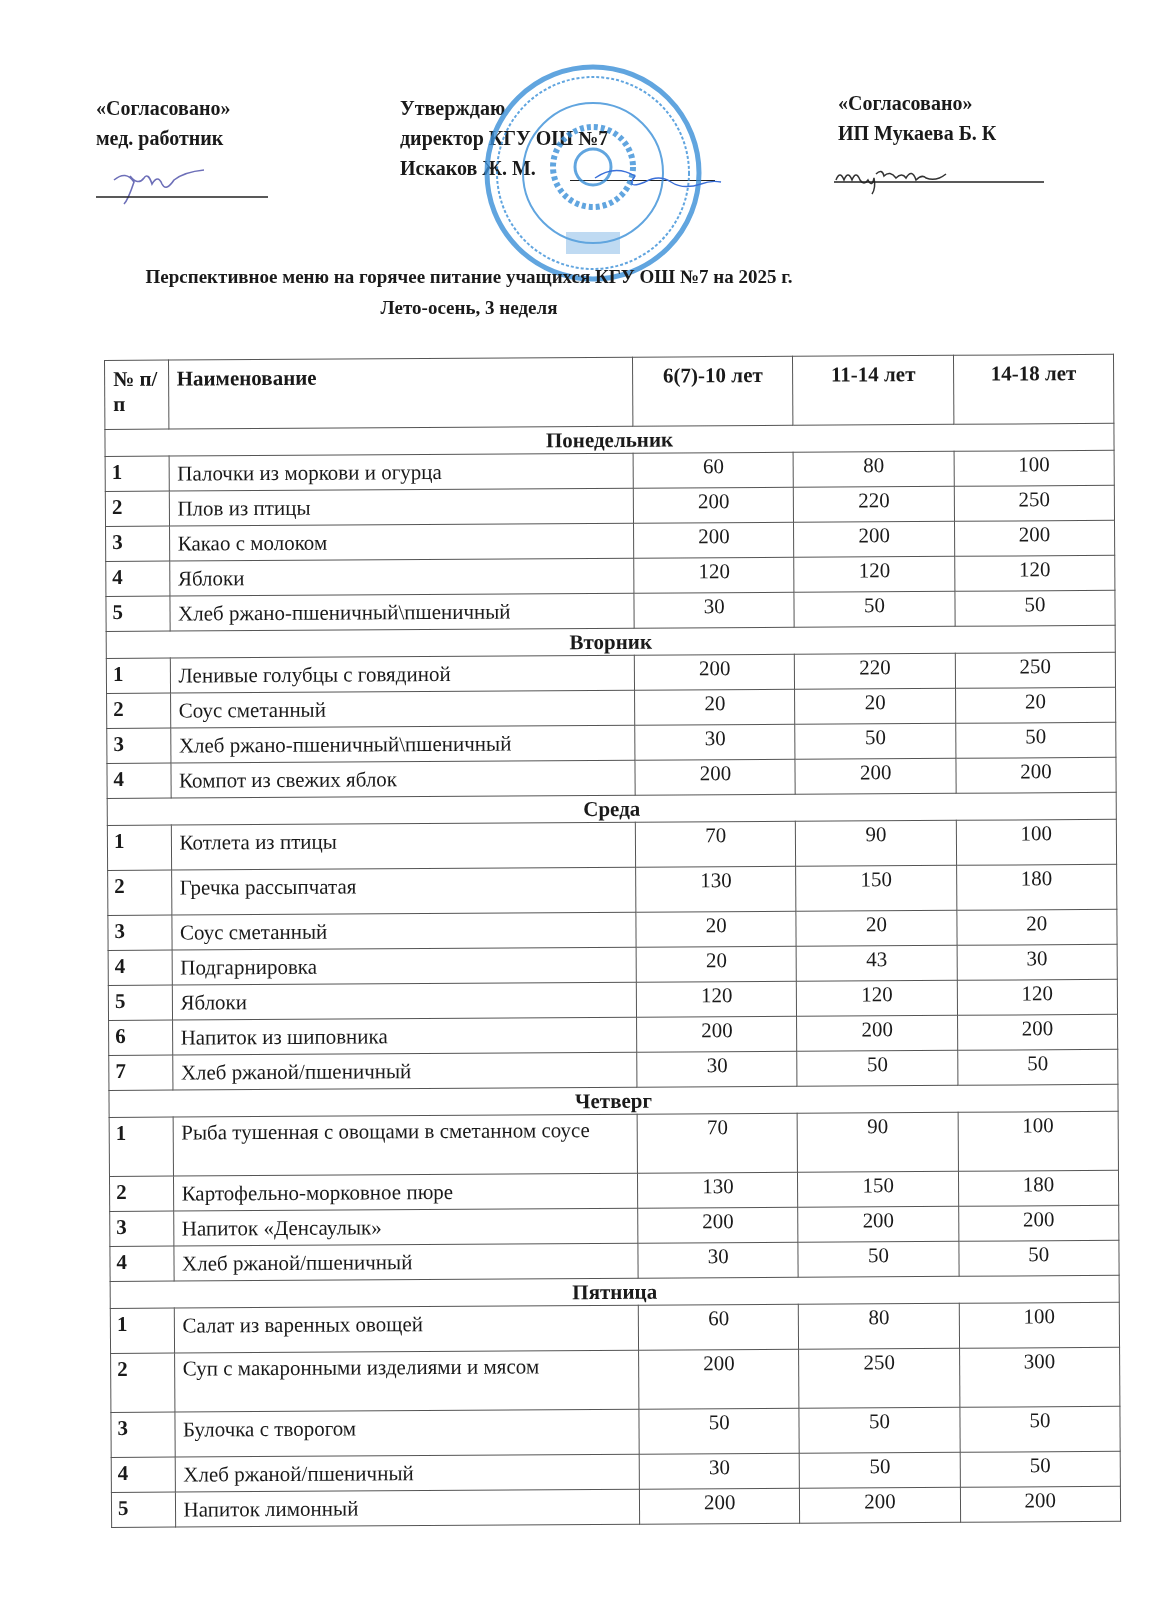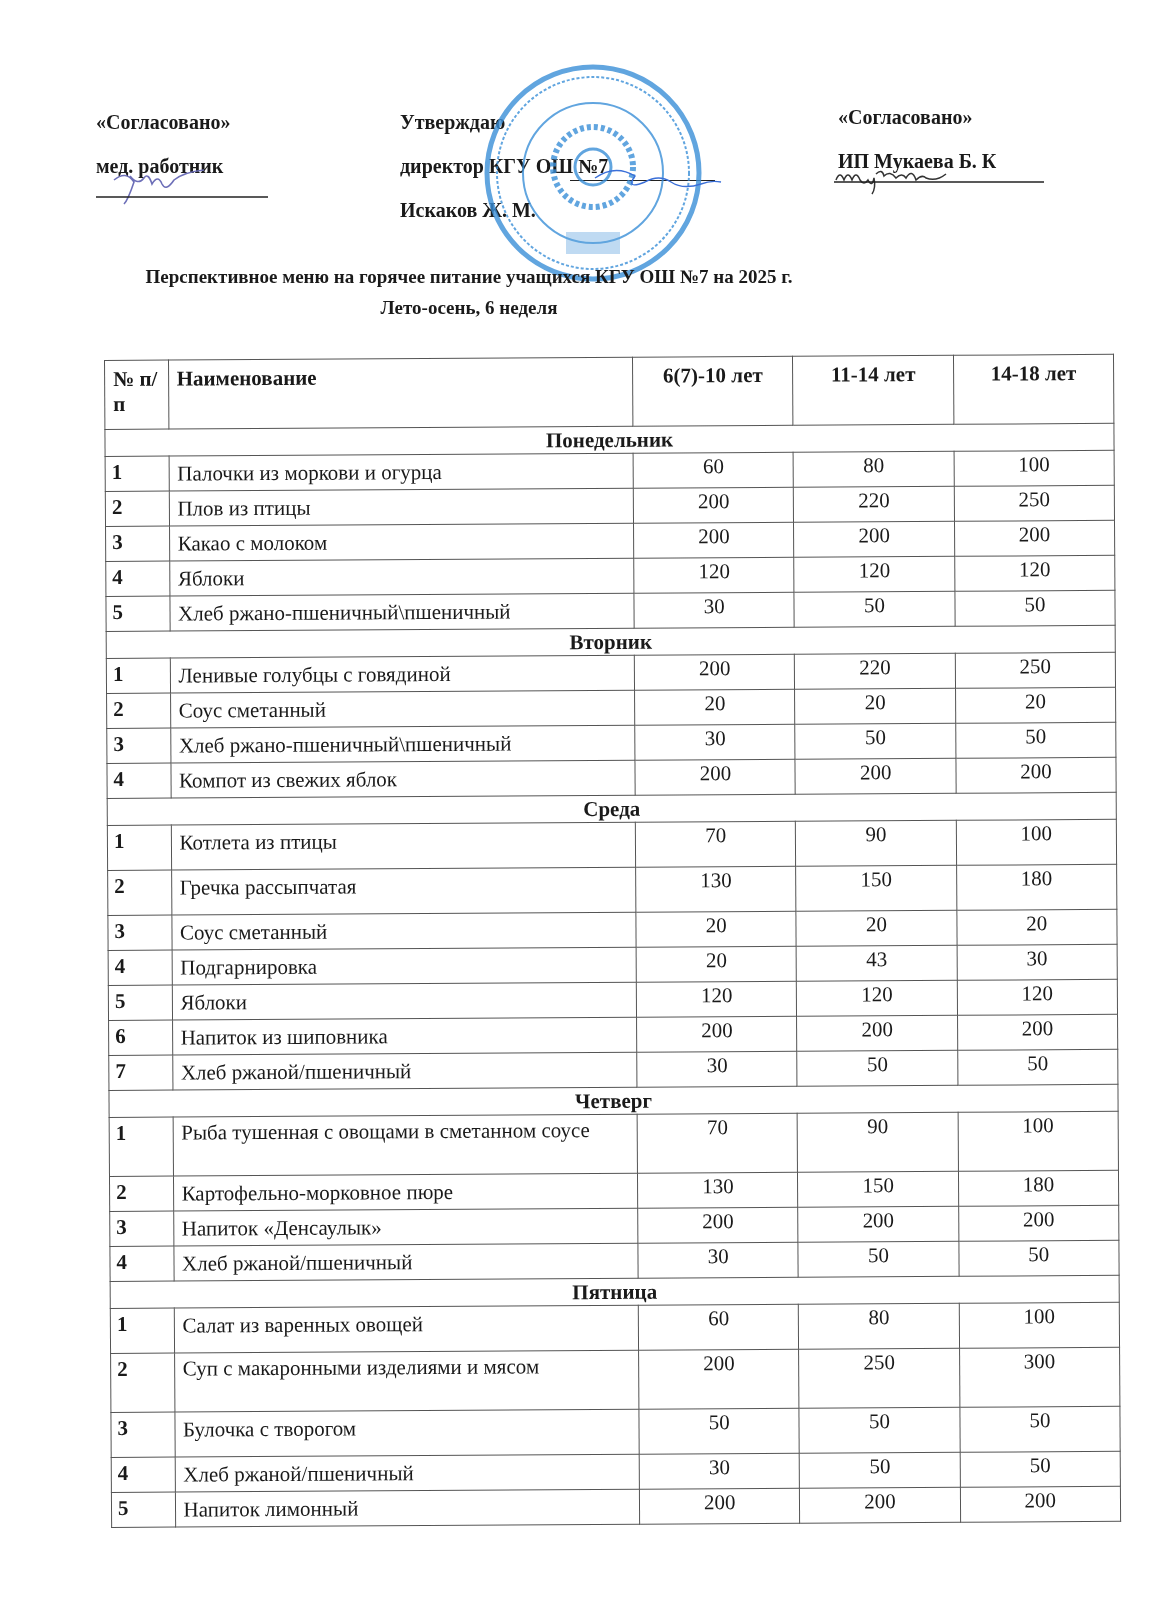--- a/index.html
+++ b/index.html
@@ -1,19 +1,19 @@
 <!DOCTYPE html>
 <html><head>
 <meta charset="utf-8">
 <style>
   html, body { margin: 0; padding: 0; background: #ffffff; }
   body { width: 1163px; height: 1600px; position: relative; overflow: hidden;
          font-family: "Liberation Serif", "DejaVu Serif", serif; color: #1a1a1a; }
   .approval { position: absolute; font-weight: bold; font-size: 20px; line-height: 30px; }
-  .approval .line { white-space: nowrap; margin-top: 14px; }
+  .approval .line { white-space: nowrap; }
   .sigline { position: absolute; border-bottom: 1.5px solid #222; }
   .signature { position: absolute; }
   #appr-left { left: 96px; top: 93px; }
   #appr-center { left: 400px; top: 93px; }
   #appr-right { left: 838px; top: 88px; }
   .stamp { position: absolute; left: 482px; top: 62px; width: 222px; height: 222px; opacity: 0.8; }
   .title { position: absolute; left: 0; width: 938px; text-align: center; font-weight: bold; font-size: 19px; }
   #title1 { top: 266px; }
   #title2 { top: 297px; }
   table.menu { position: absolute; left: 104px; top: 360px; width: 1010px; border-collapse: collapse;
@@ -68,21 +68,21 @@
 <div class="approval" id="appr-right">
   <div class="line">«Согласовано»</div>
   <div class="line">ИП Мукаева Б. К</div>
 </div>
 <svg class="signature" style="left:832px; top:158px;" width="215" height="40">
   <path d="M4 22 q4 -10 8 0 q4 -10 8 0 q4 -10 8 0 q4 6 8 0 q4 8 6 -2 q2 10 -2 16 M44 16 q6 -6 8 2 q6 -6 12 2 q6 -6 10 0 q6 -10 10 2 q6 -6 10 -2 q10 4 20 -4" fill="none" stroke="#333" stroke-width="1.5"></path>
   <line x1="2" y1="24" x2="212" y2="24" stroke="#222" stroke-width="1.5"></line>
 </svg>
 
 <div class="title" id="title1">Перспективное меню на горячее питание учащихся КГУ ОШ №7 на 2025 г.</div>
-<div class="title" id="title2">Лето-осень, 6 неделя</div>
+<div class="title" id="title2">Лето-осень, 3 неделя</div>
 
 <table class="menu">
   <thead>
     <tr>
       <th class="col-num">№ п/п</th>
       <th class="col-name">Наименование</th>
       <th class="col-val val">6(7)-10 лет</th>
       <th class="col-val val">11-14 лет</th>
       <th class="col-val val">14-18 лет</th>
     </tr>

